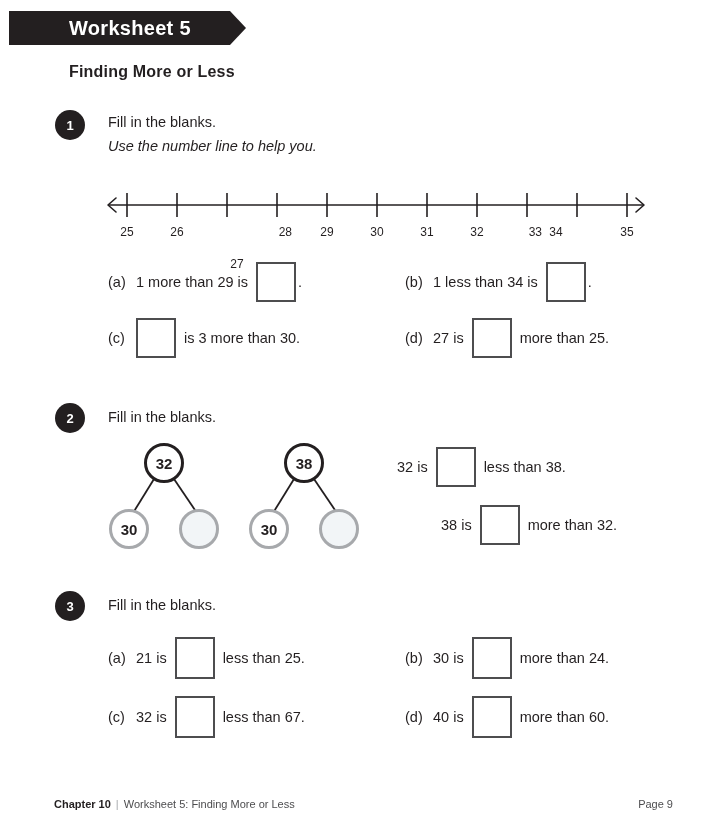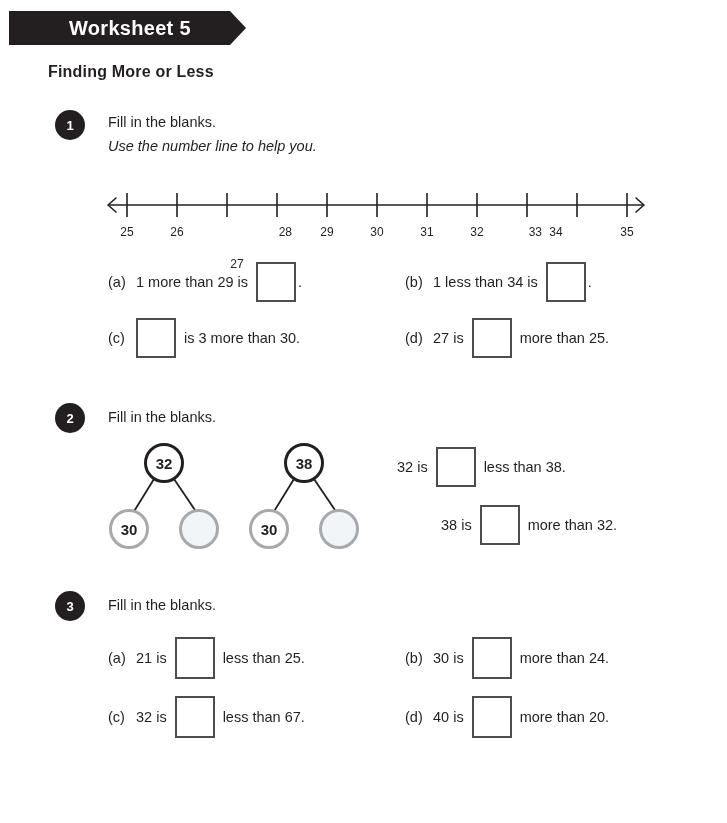--- a/index.html
+++ b/index.html
@@ -36,21 +36,21 @@
   }
   .ribbon-label {
     font-size: 20px;
     font-weight: bold;
     letter-spacing: 0.3px;
     padding-left: 60px;
   }
 
   .subtitle {
     position: absolute;
-    left: 48px;
+    left: 69px;
     top: 63px;
     font-size: 16px;
     font-weight: bold;
     letter-spacing: 0.2px;
   }
 
   
   .qnum {
     position: absolute;
     width: 30px;
@@ -296,17 +296,25 @@
   <div class="fillrow" style="left:108px; top:696px;">
     <span class="letter">(c)</span>
     <span class="seg pre">32 is</span>
     <span class="ansbox tall"></span>
     <span class="seg post">less than 67.</span>
   </div>
   <div class="fillrow" style="left:405px; top:696px;">
     <span class="letter">(d)</span>
     <span class="seg pre">40 is</span>
     <span class="ansbox tall"></span>
-    <span class="seg post">more than 20.</span>
-  </div>
-
+    <span class="seg post">more than 60.</span>
+  </div>
+
+  <div class="footer">
+    <div class="footer-left">
+      <span class="footer-chapter">Chapter 10</span>
+      <span class="footer-sep">|</span>
+      <span>Worksheet 5: Finding More or Less</span>
+    </div>
+    <div>Page 9</div>
+  </div>
 
 </div>
 
 </body></html>

